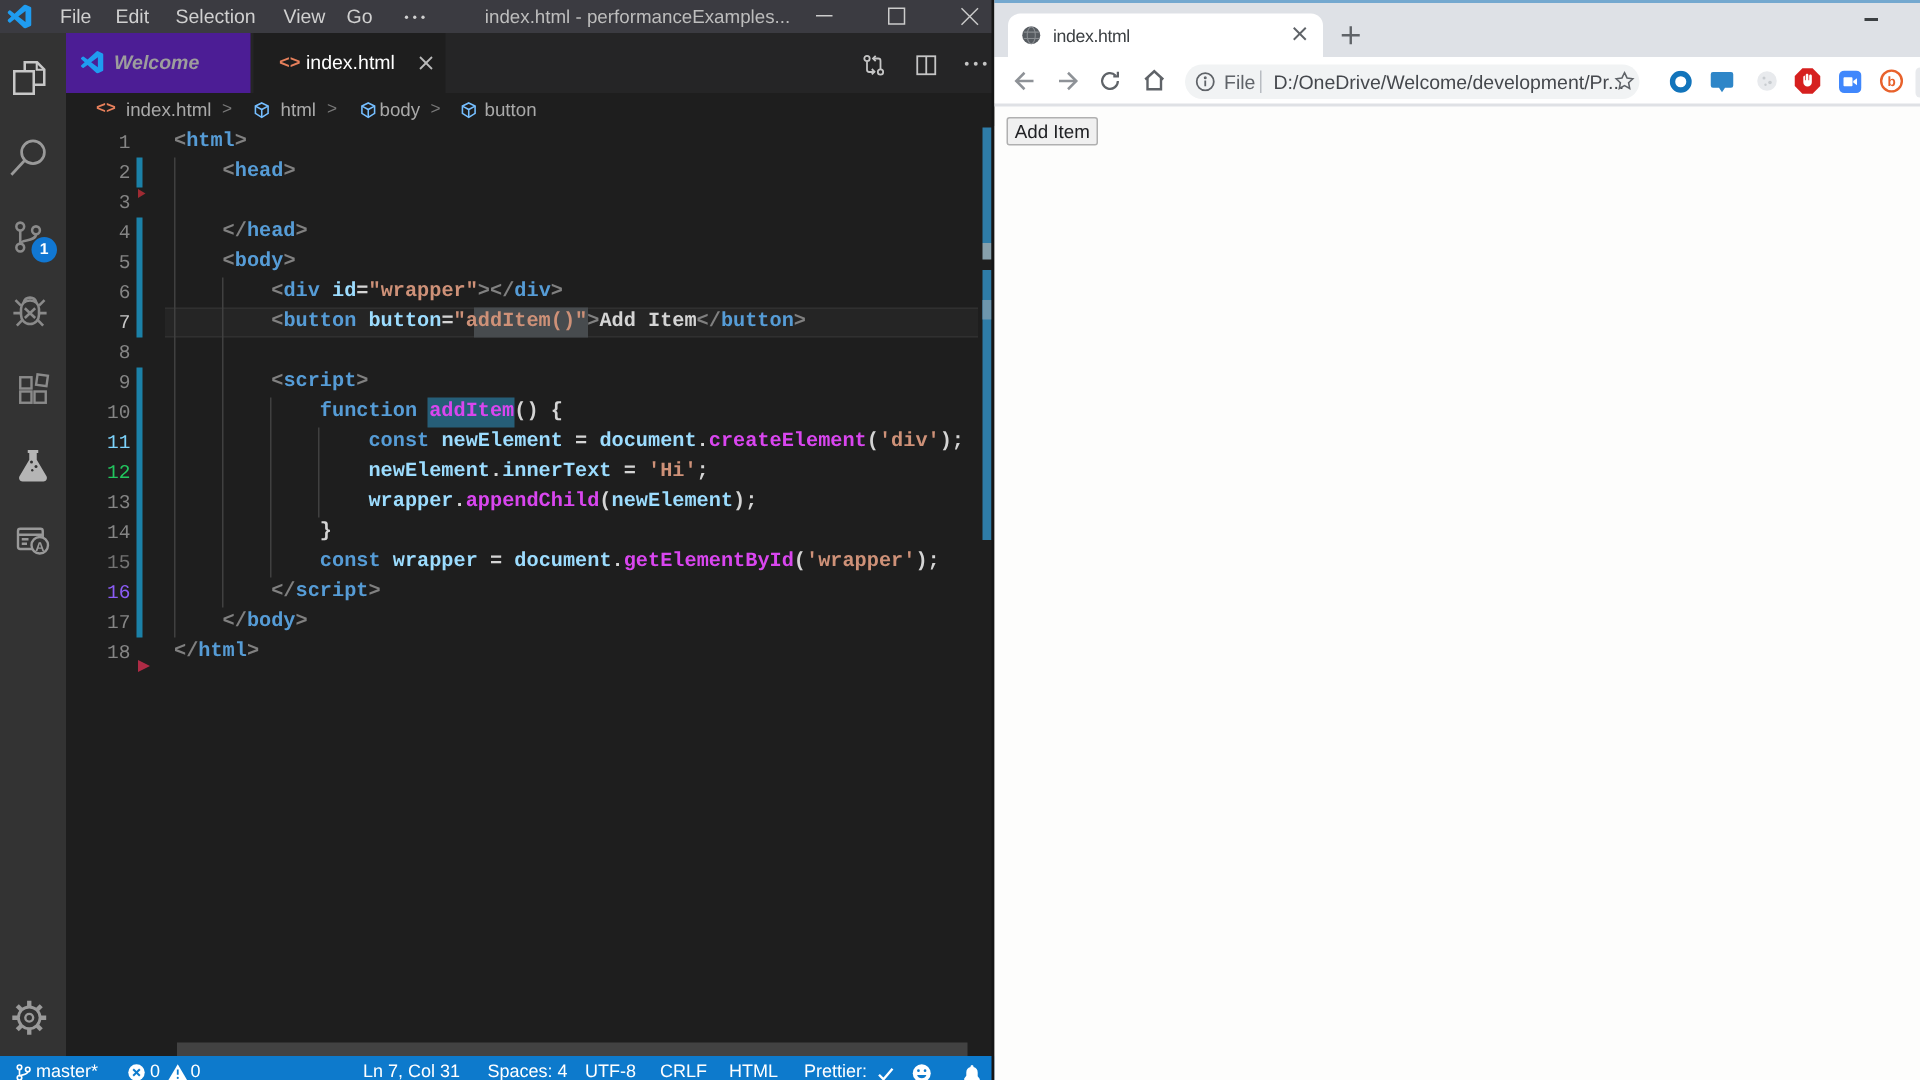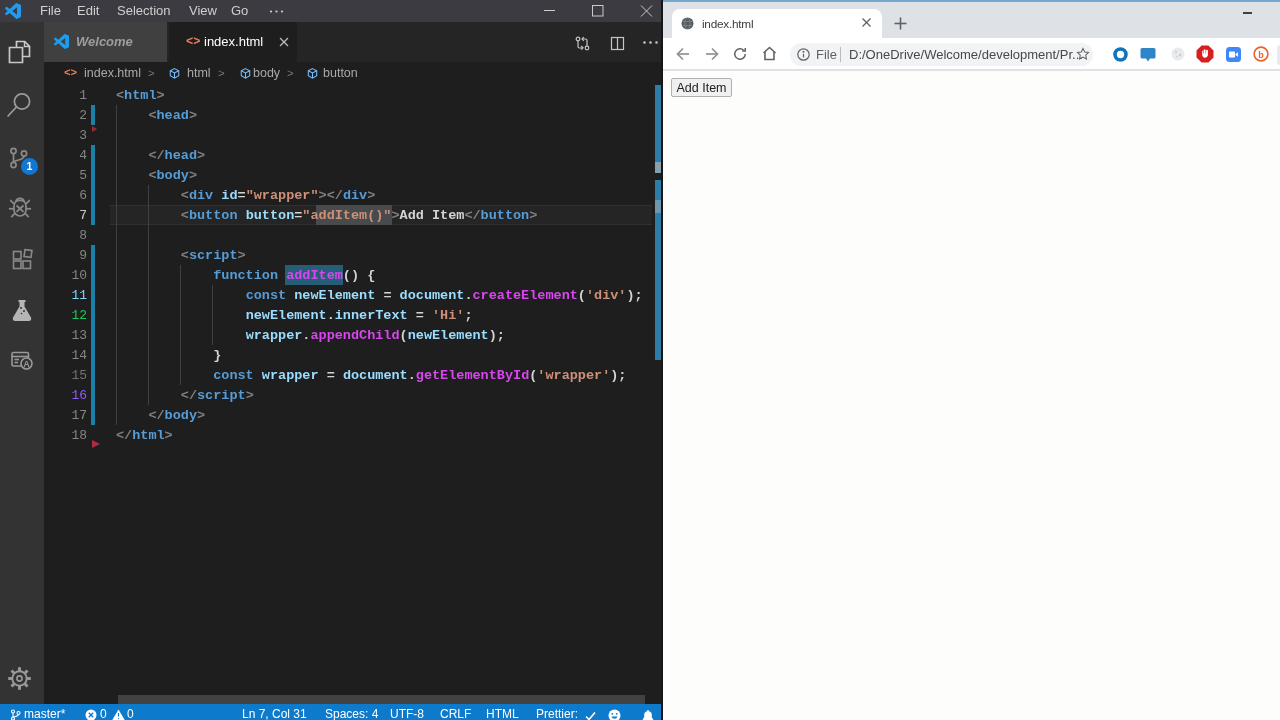--- a/index.html
+++ b/index.html
@@ -32,30 +32,31 @@
     <span class="menu" style="left:117px">Selection</span>
     <span class="menu" style="left:189px">View</span>
     <span class="menu" style="left:231px">Go</span>
     <svg class="abs" style="left:268px;top:0" width="18" height="22" viewBox="0 0 18 22">
         <g fill="#D0D0D0">
           <circle cx="3" cy="11.5" r="1.1"></circle>
           <circle cx="8.5" cy="11.5" r="1.1"></circle>
           <circle cx="14" cy="11.5" r="1.1"></circle>
         </g>
       </svg>
+    <span class="menu" style="left:320px;width:210px;text-align:center;color:#BDBDBD;font-size:12.5px">index.html - performanceExamples...</span>
     <svg class="abs" style="left:540px;top:0" width="123" height="22" viewBox="0 0 123 22" fill="none" stroke="#CCCCCC" stroke-width="1">
       <line x1="4" y1="10.5" x2="15" y2="10.5"></line>
       <rect x="52.5" y="5.5" width="10.5" height="10.5"></rect>
       <line x1="101" y1="5.5" x2="112" y2="16.5"></line>
         <line x1="112" y1="5.5" x2="101" y2="16.5"></line>
     </svg>
   </div>
 
   <div class="abs" style="left:44px;top:22px;width:619px;height:40px;background:#252526">
-    <div class="abs" style="left:0;top:0;width:124px;height:40px;background:#404040;border-right:1px solid #252526">
+    <div class="abs" style="left:0;top:0;width:124px;height:40px;background:#4c1d95;border-right:1px solid #252526">
       <svg class="abs" style="left:10px;top:12px" width="15" height="15" viewBox="0 0 24 24">
           <path fill="#1F9CF0" d="M23.15 2.587L18.21.21a1.494 1.494 0 0 0-1.705.29l-9.46 8.63-4.12-3.128a.999.999 0 0 0-1.276.057L.327 7.261A1 1 0 0 0 .326 8.74L3.899 12 .326 15.26a1 1 0 0 0 .001 1.479L1.65 17.94a.999.999 0 0 0 1.276.057l4.12-3.128 9.46 8.63a1.492 1.492 0 0 0 1.704.29l4.942-2.377A1.5 1.5 0 0 0 24 20.06V3.939a1.5 1.5 0 0 0-.85-1.352zm-5.146 14.861L10.826 12l7.178-5.448v10.896z"></path>
         </svg>
       <span class="abs" style="left:32px;top:0;line-height:40px;font-style:italic;font-weight:bold;font-size:13px;color:#9D9D9D">Welcome</span>
     </div>
     <div class="abs" style="left:125px;top:0;width:128px;height:40px;background:#1E1E1E">
       <span class="abs" style="left:17px;top:0;line-height:40px;font-family:'Liberation Mono',monospace;font-weight:bold;font-size:12px;color:#E8815C">&lt;&gt;</span>
       <span class="abs" style="left:35px;top:0;line-height:40px;font-size:13px;color:#FFFFFF">index.html</span>
       <svg class="abs" style="left:109px;top:14px" width="12" height="12" viewBox="0 0 12 12" stroke="#BBBBBB" stroke-width="1.2">
           <line x1="2" y1="2" x2="10" y2="10"></line>

